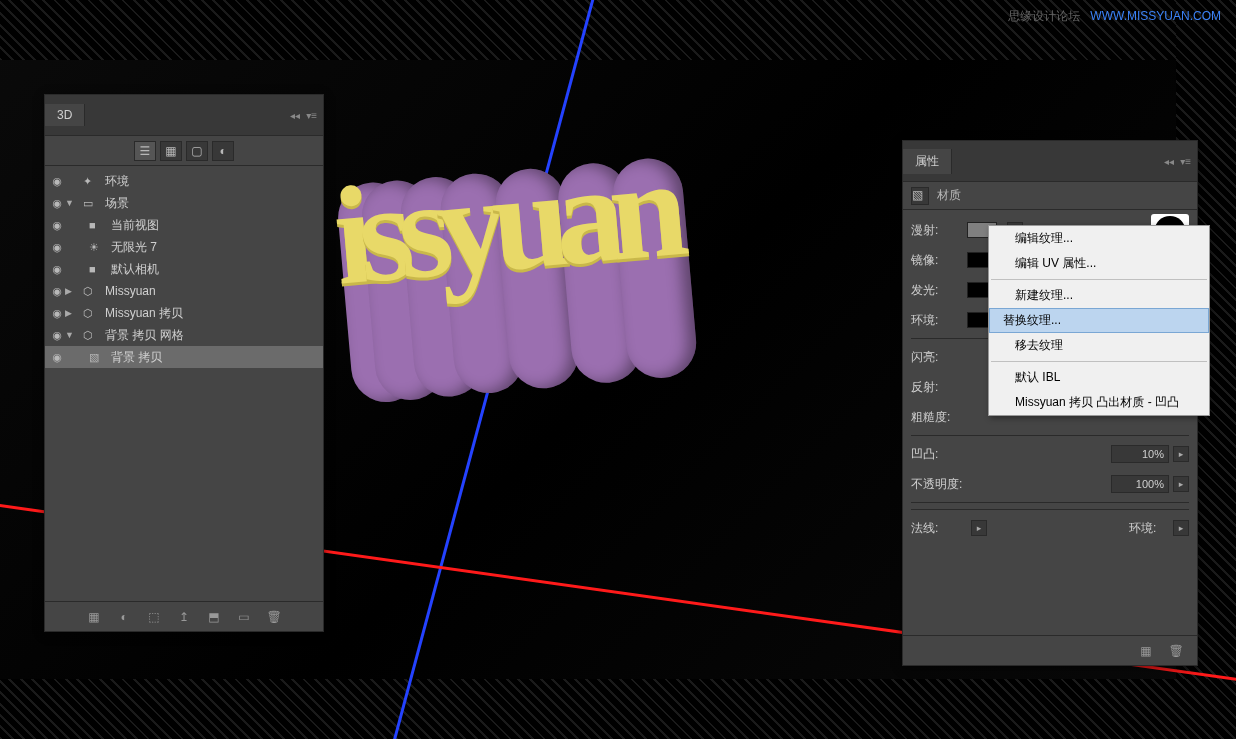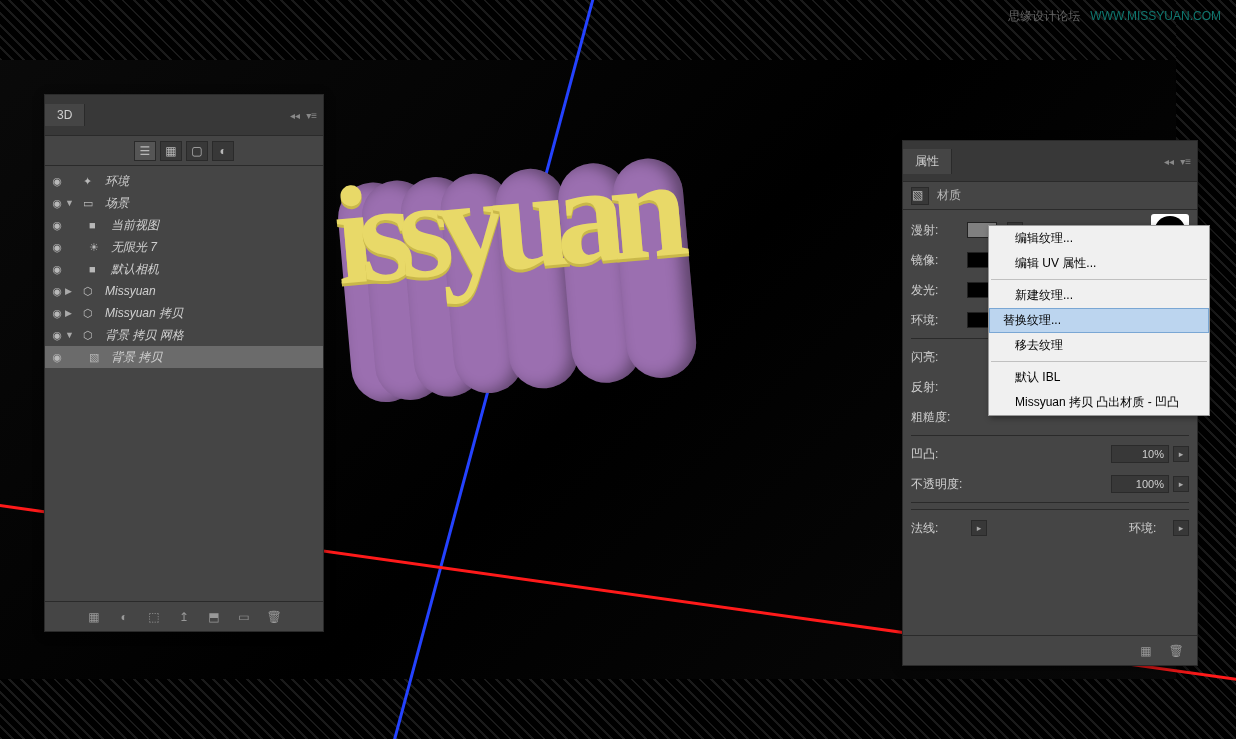--- a/index.html
+++ b/index.html
@@ -79,21 +79,21 @@
 .filter-btn.active { background: #555; }
 .tree { padding: 4px 0; }
 .tree-row {
   display: flex; align-items: center; height: 22px; padding-left: 4px;
   cursor: pointer;
 }
 .tree-row.selected { background: #6b6b6b; }
 .eye { width: 16px; text-align: center; color: #b8b8b8; font-size: 11px; }
 .arrow { width: 14px; color: #aaa; font-size: 9px; }
 .icon-3d { width: 18px; margin: 0 4px; color: #b8b8b8; font-size: 11px; }
-.tree-label { color: #d0d0d0; font-style: italic; }
+.tree-label { color: #d0d0d0; }
 .indent-1 { padding-left: 20px; }
 .panel-footer {
   position: absolute; bottom: 0; left: 0; right: 0; height: 30px;
   display: flex; align-items: center; justify-content: center; gap: 12px;
   border-top: 1px solid #2a2a2a;
 }
 .footer-icon {
   width: 18px; height: 18px; color: #999; cursor: pointer;
   display: flex; align-items: center; justify-content: center; font-size: 12px;
 }
@@ -149,21 +149,21 @@
   <div class="grid-edge grid-right"></div>
   <div class="grid-edge grid-bottom"></div>
   <div class="axis axis-blue"></div>
   <div class="axis axis-red"></div>
   <div class="text3d">
     <span class="letter">i</span><span class="letter">s</span><span class="letter">s</span><span class="letter">y</span><span class="letter">u</span><span class="letter">a</span><span class="letter">n</span>
   </div>
 </div>
 
 <div class="watermark">
-  <span>思缘设计论坛</span> &nbsp; <span style="color:#0f766e">WWW.MISSYUAN.COM</span>
+  <span>思缘设计论坛</span> &nbsp; <span style="color:#3b82f6">WWW.MISSYUAN.COM</span>
 </div>
 
 <div class="panel panel-3d">
   <div class="panel-tabs">
     <div class="tab">3D</div>
     <div class="panel-ctrl">
       <span>◂◂</span>
       <span>▾≡</span>
     </div>
   </div>

